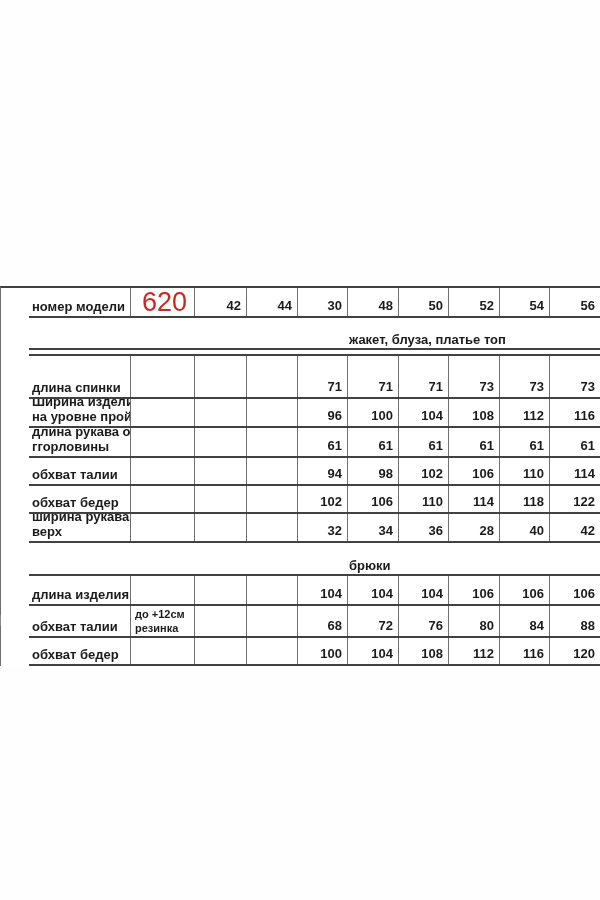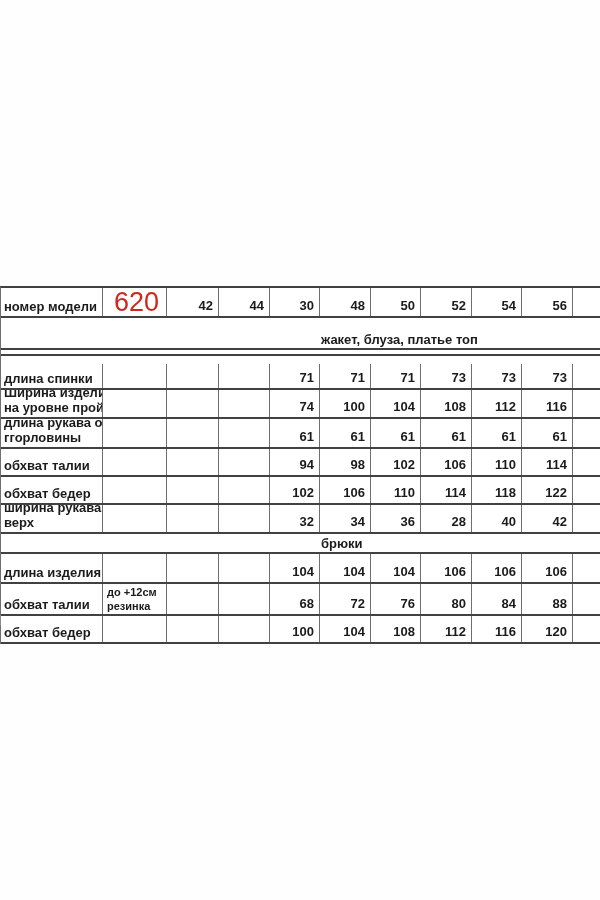--- a/index.html
+++ b/index.html
@@ -18,20 +18,21 @@
   }
   .size-table {
     position: absolute;
     left: 0;
     top: 286px;
     width: 600px;
     box-sizing: border-box;
     border-top: 2px solid #414141;
     border-left: 1px solid #6f6f6f;
     background: #ffffff;
+    padding-left: 28px;
   }
   .row {
     display: grid;
     grid-template-columns: 102px 64px 52px 51px 50px 51px 50px 51px 50px 51px minmax(0,1fr);
     box-sizing: border-box;
     border-bottom: 2px solid #414141;
   }
   .row.merged { display: block; }
   .cell {
     box-sizing: border-box;
@@ -106,40 +107,40 @@
         <div class="cell c-size">50</div>
         <div class="cell c-size">52</div>
         <div class="cell c-size">54</div>
         <div class="cell c-size">56</div>
         <div class="cell c-fill"></div>
       </div>
       <div class="row merged" style="height: 32px;">
         <div class="cell c-section">жакет, блуза, платье топ</div>
       </div>
       <div class="row merged" style="height: 6px;"></div>
-      <div class="row" style="height: 26px; margin-top: 8px;">
+      <div class="row" style="height: 43px;">
         <div class="cell lbl">длина спинки</div>
         <div class="cell c-note"></div>
         <div class="cell c-empty"></div>
         <div class="cell c-empty"></div>
         <div class="cell c-val">71</div>
         <div class="cell c-val">71</div>
         <div class="cell c-val">71</div>
         <div class="cell c-val">73</div>
         <div class="cell c-val">73</div>
         <div class="cell c-val">73</div>
         <div class="cell c-fill"></div>
       </div>
       <div class="row" style="height: 29px;">
         <div class="cell lbl">Ширина изделия
 на уровне проймы</div>
         <div class="cell c-note"></div>
         <div class="cell c-empty"></div>
         <div class="cell c-empty"></div>
-        <div class="cell c-val">74</div>
+        <div class="cell c-val">96</div>
         <div class="cell c-val">100</div>
         <div class="cell c-val">104</div>
         <div class="cell c-val">108</div>
         <div class="cell c-val">112</div>
         <div class="cell c-val">116</div>
         <div class="cell c-fill"></div>
       </div>
       <div class="row" style="height: 30px;">
         <div class="cell lbl">длина рукава от
 ггорловины</div>
@@ -187,21 +188,21 @@
         <div class="cell c-empty"></div>
         <div class="cell c-empty"></div>
         <div class="cell c-val">32</div>
         <div class="cell c-val">34</div>
         <div class="cell c-val">36</div>
         <div class="cell c-val">28</div>
         <div class="cell c-val">40</div>
         <div class="cell c-val">42</div>
         <div class="cell c-fill"></div>
       </div>
-      <div class="row merged" style="height: 20px;">
+      <div class="row merged" style="height: 33px;">
         <div class="cell c-section">брюки</div>
       </div>
       <div class="row" style="height: 30px;">
         <div class="cell lbl">длина изделия</div>
         <div class="cell c-note"></div>
         <div class="cell c-empty"></div>
         <div class="cell c-empty"></div>
         <div class="cell c-val">104</div>
         <div class="cell c-val">104</div>
         <div class="cell c-val">104</div>

